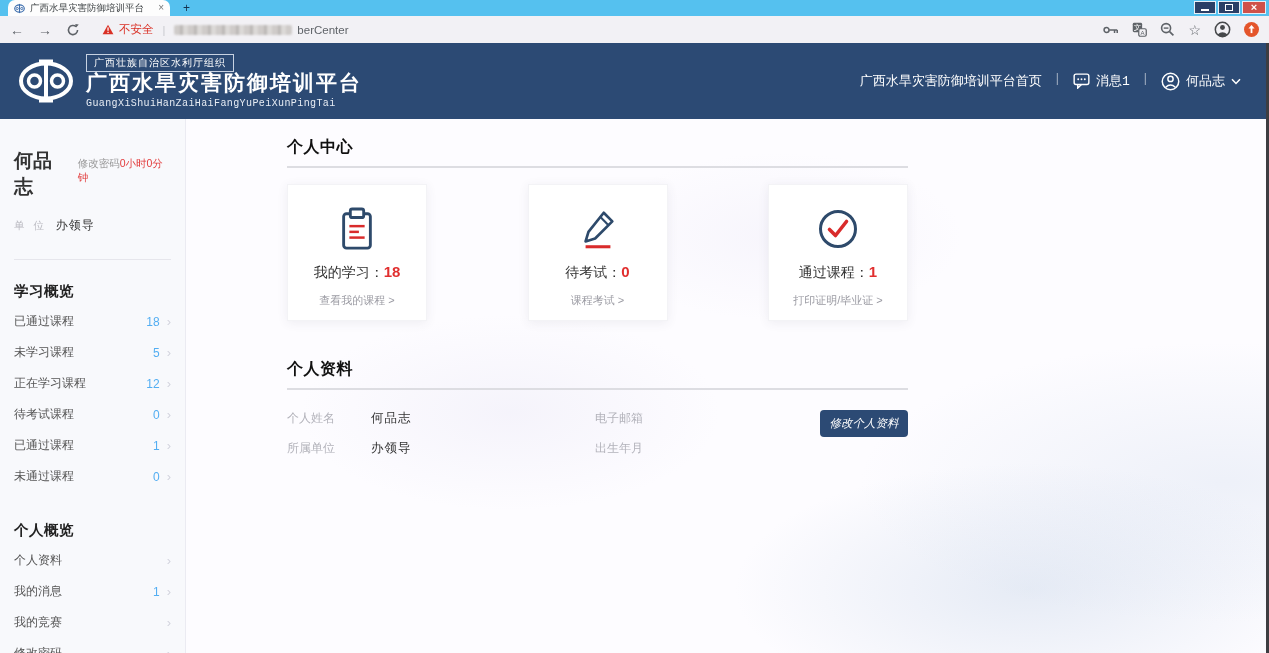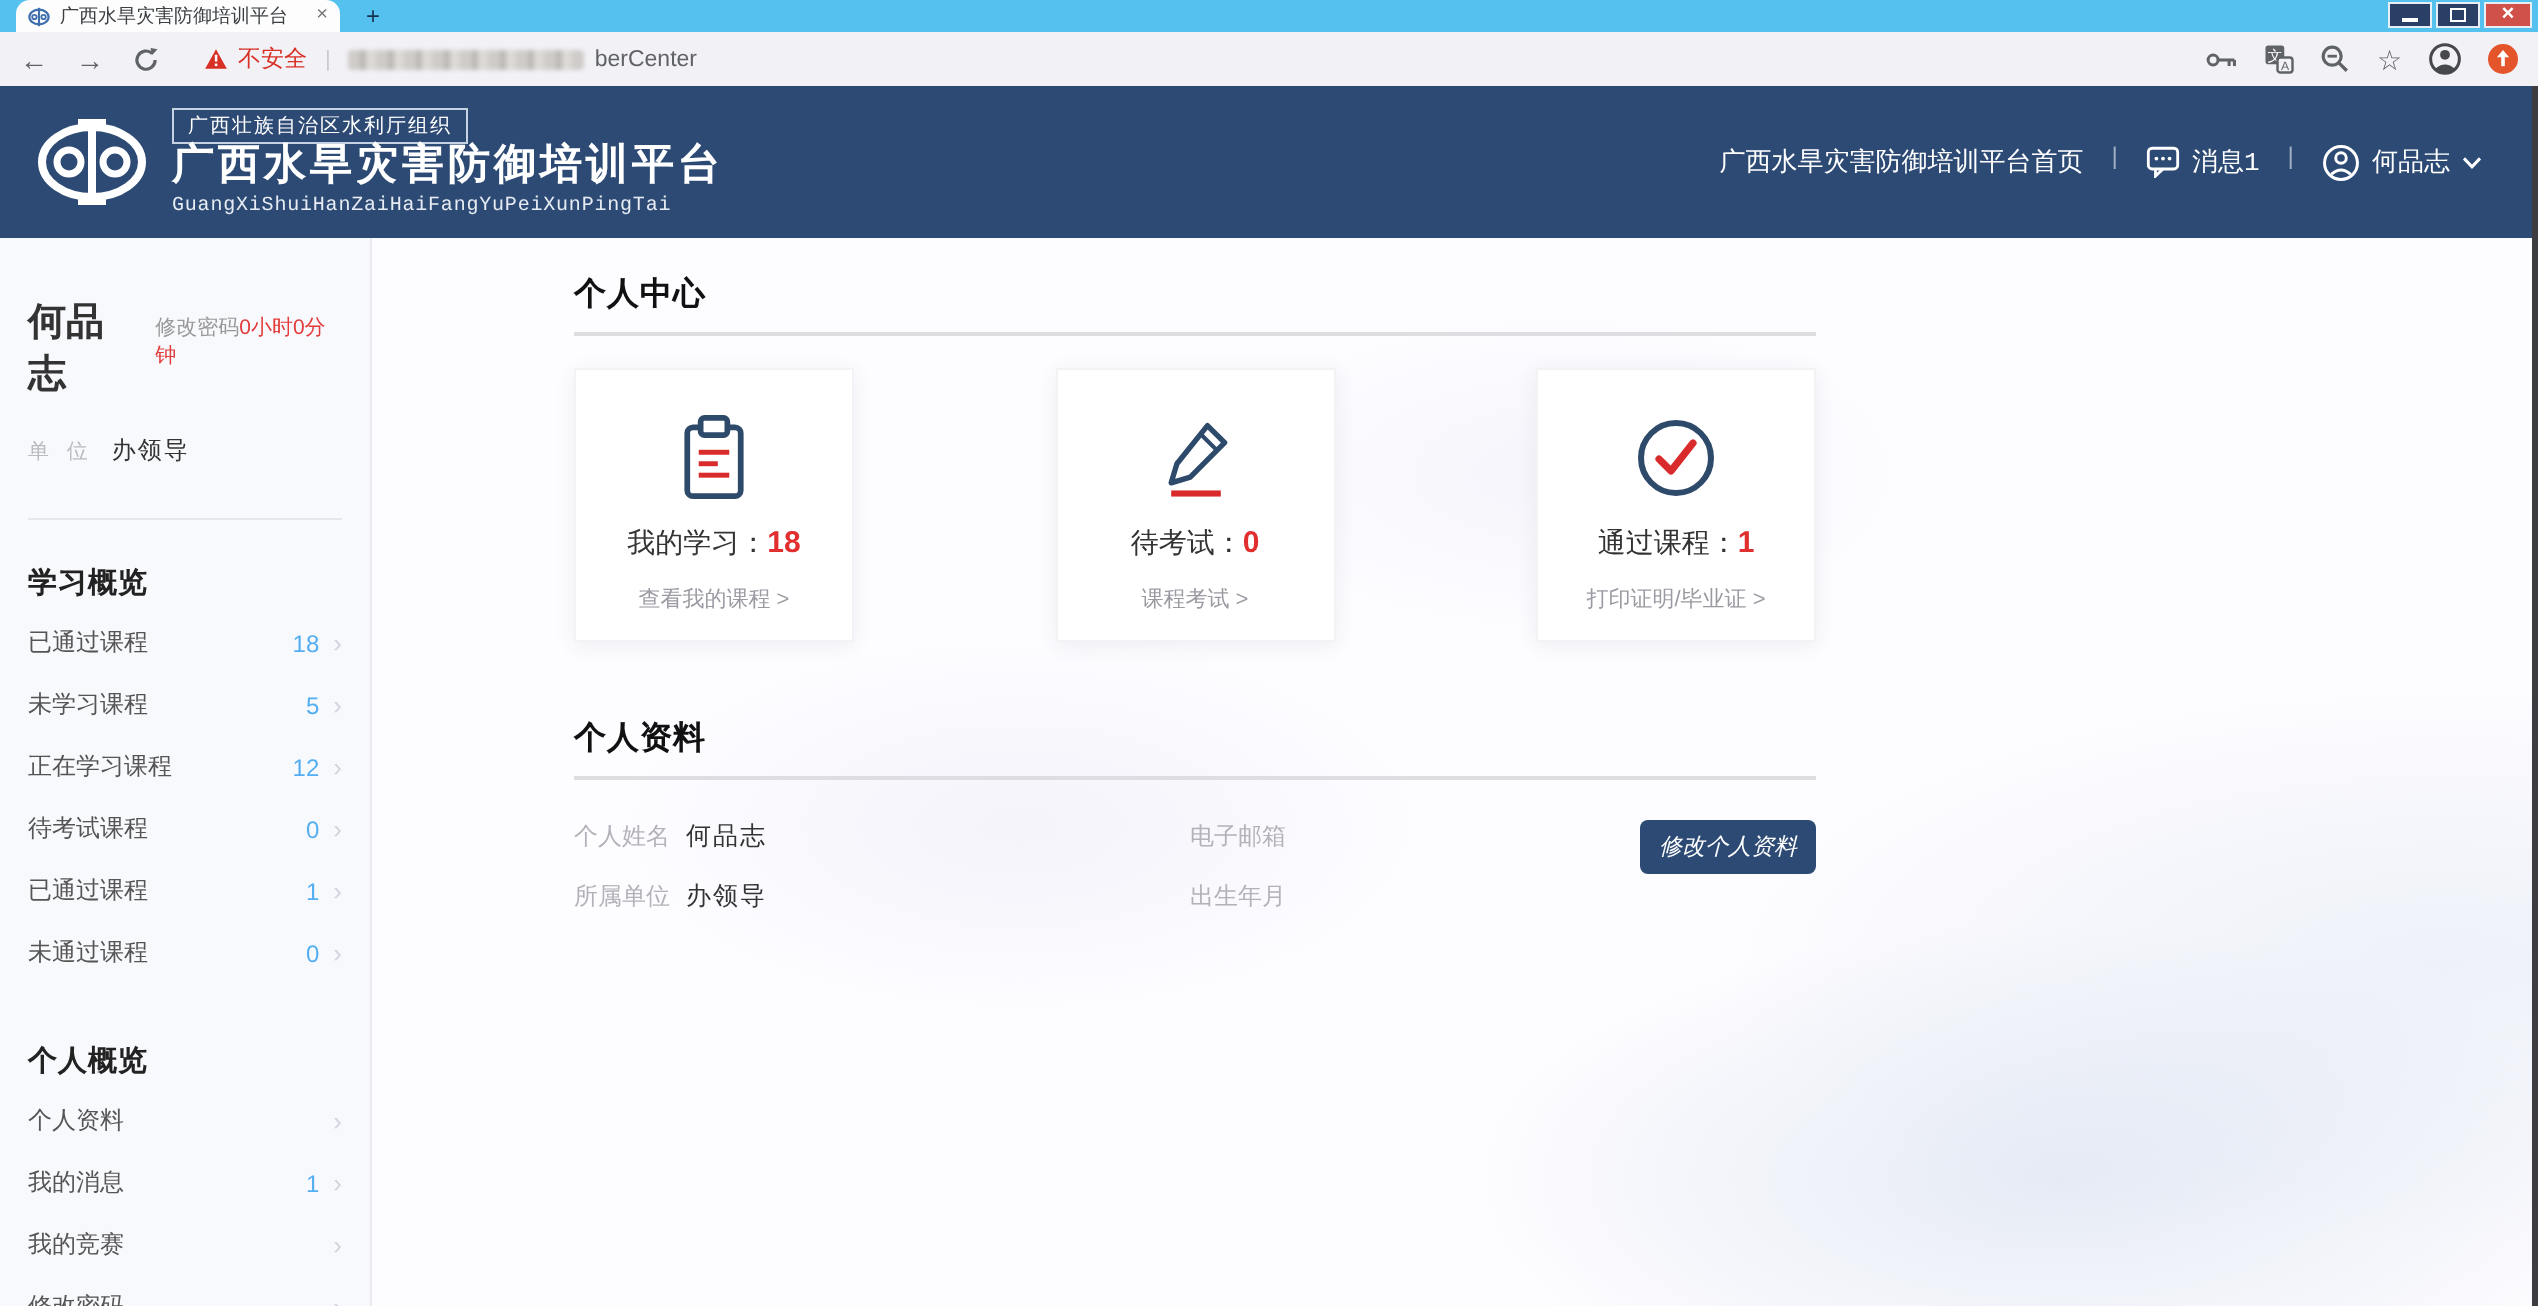--- a/index.html
+++ b/index.html
@@ -86,21 +86,21 @@
   .card { width:140px; height:137px; background:#fff; box-shadow:0 2px 10px rgba(60,60,90,.08);
       border:1px solid #f3f3f6; display:flex; flex-direction:column; align-items:center; }
   .card-icon { margin-top:20px; height:48px; display:flex; align-items:center; justify-content:center; }
   .card-line { margin-top:10px; font-size:14px; color:#333; }
   .card-line .red { color:#e12f2f; font-weight:bold; font-size:15px; }
   .card-link { margin-top:11px; font-size:11px; color:#9a9aa2; cursor:pointer; }
 
   .profile-sec { margin-top:38px; }
   .fields { position:relative; margin-top:20px; }
   .field-grid { display:grid; grid-template-columns:308px 1fr; row-gap:13px; }
-  .field { display:flex; align-items:center; font-size:12px; }
+  .field { display:flex; align-items:center; font-size:12px;gap:28px; }
   .f-lbl { color:#b2b2ba; width:52px; }
   .f-val { color:#333; font-size:12.5px; margin-left:4px; letter-spacing:1px; }
   .edit-btn { position:absolute; right:0; top:0; width:88px; height:27px; background:#2c4a74;
       color:#fff; font-size:11.5px; border:none; border-radius:4px; cursor:pointer;font-style:italic; }
 </style>
 </head>
 <body>
 
 <div class="screen">
 

